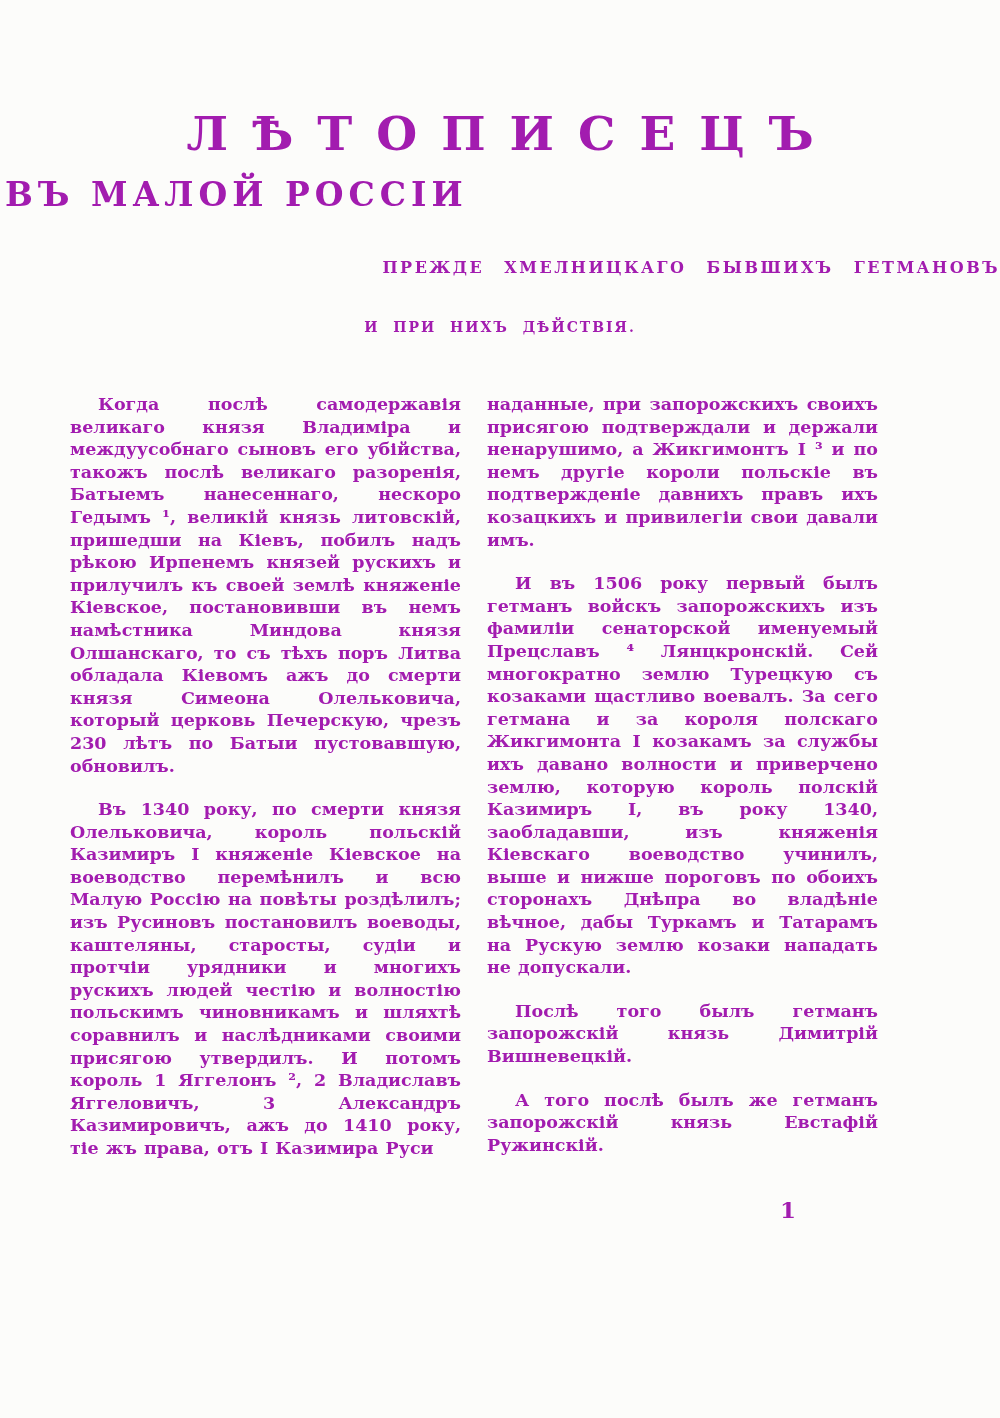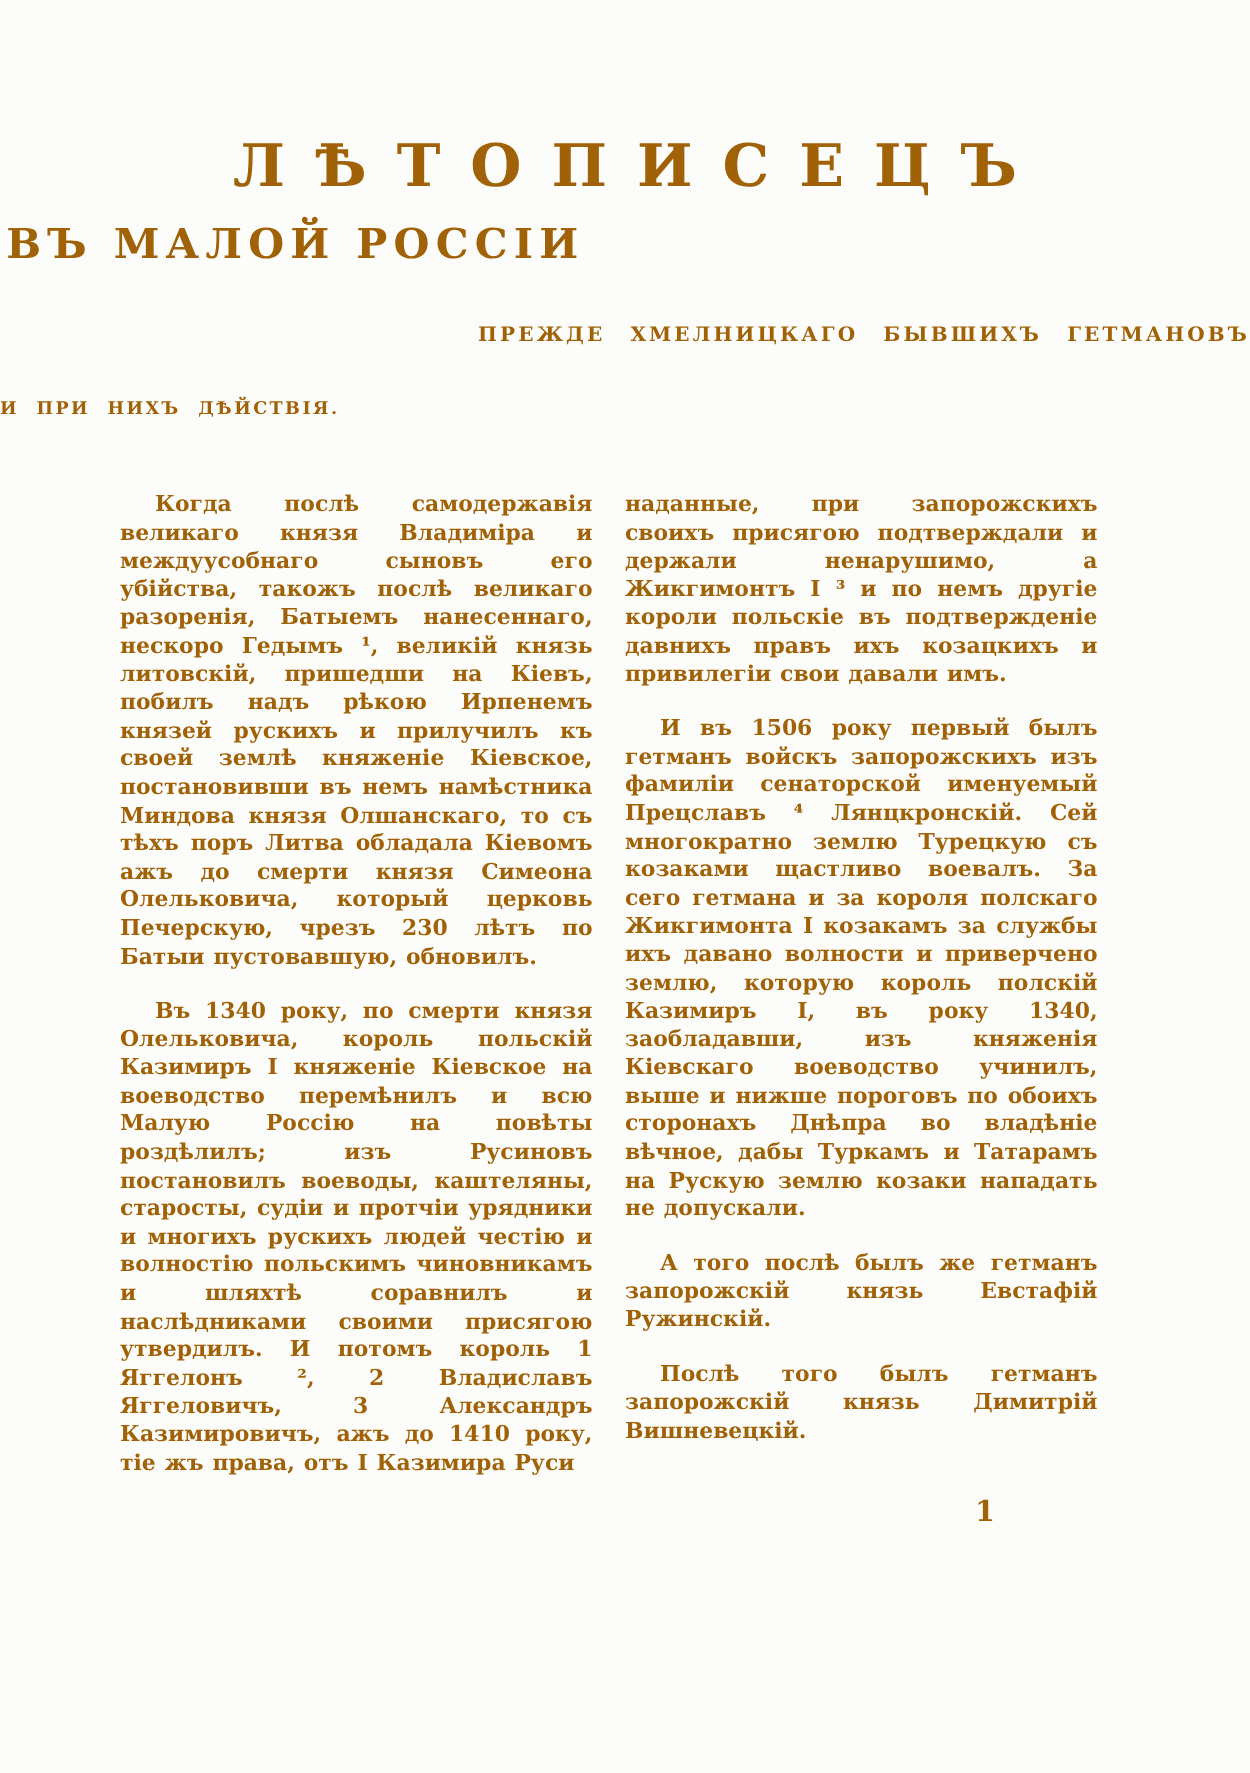--- a/index.html
+++ b/index.html
@@ -4,21 +4,21 @@
 <style>
   html, body { margin: 0; padding: 0; }
   body { background: #ffffff; }
 
   .page {
     position: relative;
     width: 1000px;
     height: 1418px;
     margin: 0 auto;
     background: #fcfcfa;
-    color: #a16207;
+    color: #a21caf;
     font-family: "DejaVu Serif", serif;
     box-sizing: border-box;
     overflow: hidden;
   }
 
   
   .title {
     margin: 0;
     padding-top: 106px;
     text-align: center;
@@ -43,32 +43,33 @@
     text-align: right;
     font-size: 16px;
     font-weight: bold;
     letter-spacing: 2.5px;
     word-spacing: 12px;
     white-space: nowrap;
   }
 
   .heading4 {
     margin-top: 42px;
+    text-align: center;
     font-size: 14px;
     font-weight: bold;
     letter-spacing: 2px;
     word-spacing: 7px;
     white-space: nowrap;
   }
 
   
   .columns {
     display: flex;
     gap: 26px;
-    padding: 58px 122px 0 96px;
+    padding: 58px 122px 0 70px;
     box-sizing: border-box;
   }
 
   .col {
     flex: 1 1 0;
     min-width: 0;
   }
 
   .para {
     margin: 0 0 21px 0;
@@ -109,21 +110,21 @@
   <div class="columns">
 
     <div class="col">
       <p class="para">Когда послѣ самодержавія великаго князя Владиміра и междуусобнаго сыновъ его убійства, такожъ послѣ великаго разоренія, Батыемъ нанесеннаго, нескоро Гедымъ ¹, великій князь литовскій, пришедши на Кіевъ, побилъ надъ рѣкою Ирпенемъ князей рускихъ и прилучилъ къ своей землѣ княженіе Кіевское, постановивши въ немъ намѣстника Миндова князя Олшанскаго, то съ тѣхъ поръ Литва обладала Кіевомъ ажъ до смерти князя Симеона Олельковича, который церковь Печерскую, чрезъ 230 лѣтъ по Батыи пустовавшую, обновилъ.</p>
       <p class="para">Въ 1340 року, по смерти князя Олельковича, король польскій Казимиръ I княженіе Кіевское на воеводство перемѣнилъ и всю Малую Россію на повѣты роздѣлилъ; изъ Русиновъ постановилъ воеводы, каштеляны, старосты, судіи и протчіи урядники и многихъ рускихъ людей честію и волностію польскимъ чиновникамъ и шляхтѣ соравнилъ и наслѣдниками своими присягою утвердилъ. И потомъ король 1 Яггелонъ ², 2 Владиславъ Яггеловичъ, 3 Александръ Казимировичъ, ажъ до 1410 року, тіе жъ права, отъ I Казимира Руси</p>
     </div>
 
     <div class="col">
       <p class="para no-indent">наданные, при запорожскихъ своихъ присягою подтверждали и держали ненарушимо, а Жикгимонтъ I ³ и по немъ другіе короли польскіе въ подтвержденіе давнихъ правъ ихъ козацкихъ и привилегіи свои давали имъ.</p>
       <p class="para">И въ 1506 року первый былъ гетманъ войскъ запорожскихъ изъ фамиліи сенаторской именуемый Прецславъ ⁴ Лянцкронскій. Сей многократно землю Турецкую съ козаками щастливо воевалъ. За сего гетмана и за короля полскаго Жикгимонта I козакамъ за службы ихъ давано волности и приверчено землю, которую король полскій Казимиръ I, въ року 1340, заобладавши, изъ княженія Кіевскаго воеводство учинилъ, выше и нижше пороговъ по обоихъ сторонахъ Днѣпра во владѣніе вѣчное, дабы Туркамъ и Татарамъ на Рускую землю козаки нападать не допускали.</p>
+      <p class="para">Послѣ того былъ гетманъ запорожскій князь Димитрій Вишневецкій.</p>
       <p class="para">А того послѣ былъ же гетманъ запорожскій князь Евстафій Ружинскій.</p>
-      <p class="para">Послѣ того былъ гетманъ запорожскій князь Димитрій Вишневецкій.</p>
     </div>
 
   </div>
 
   <div class="page-number">1</div>
 
 </div>
 
 </body></html>

